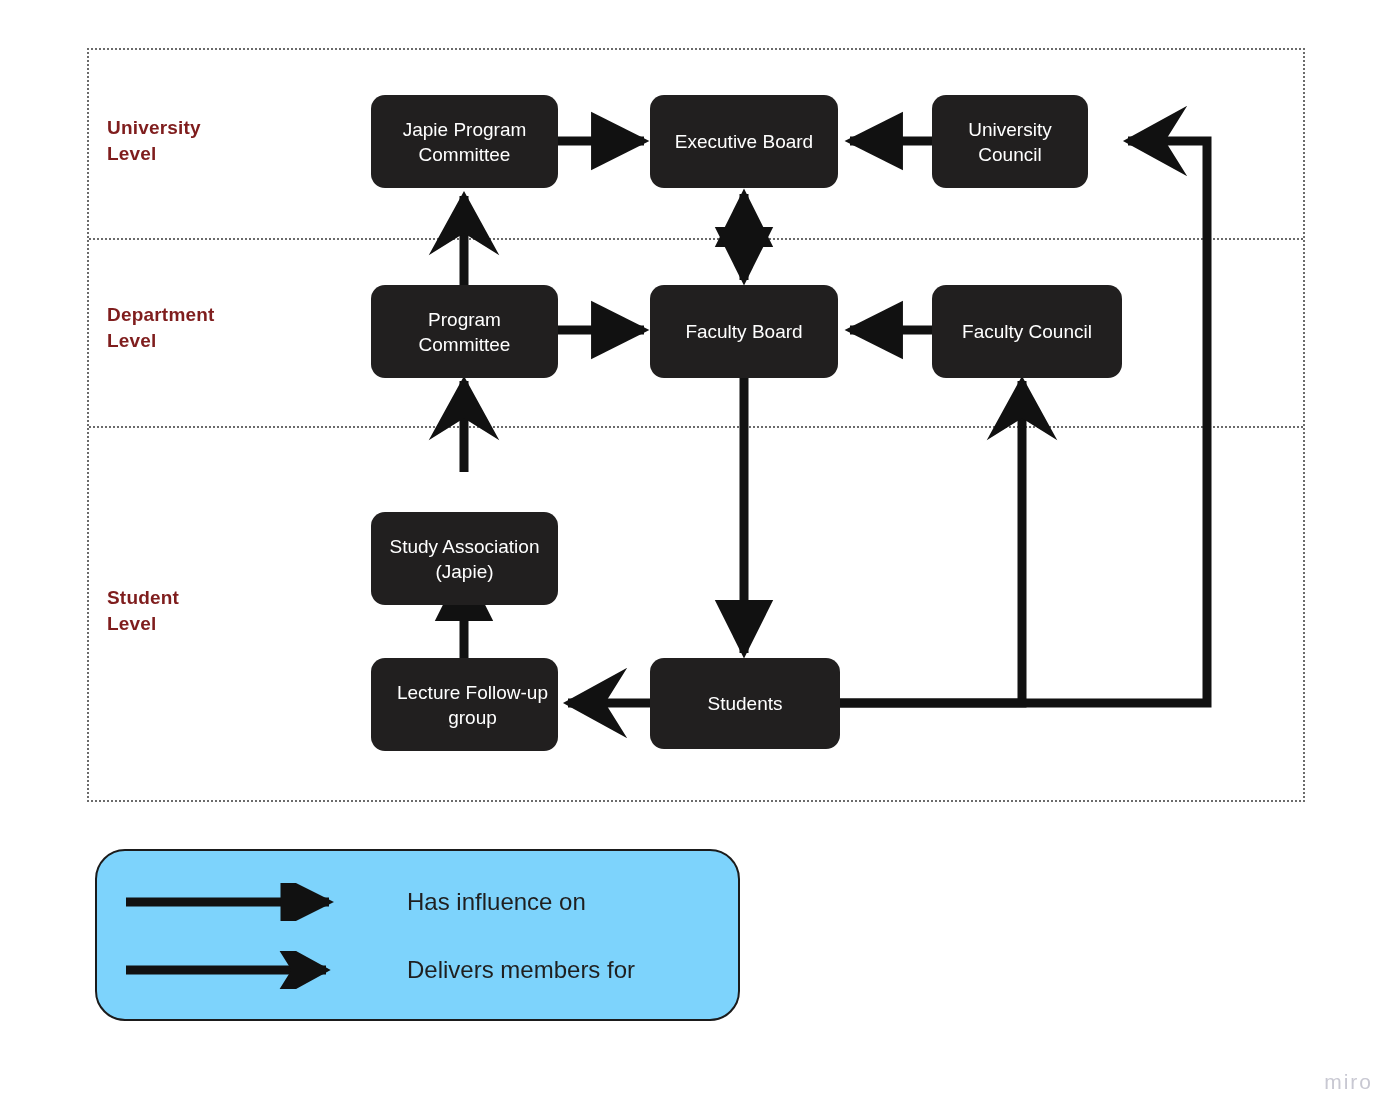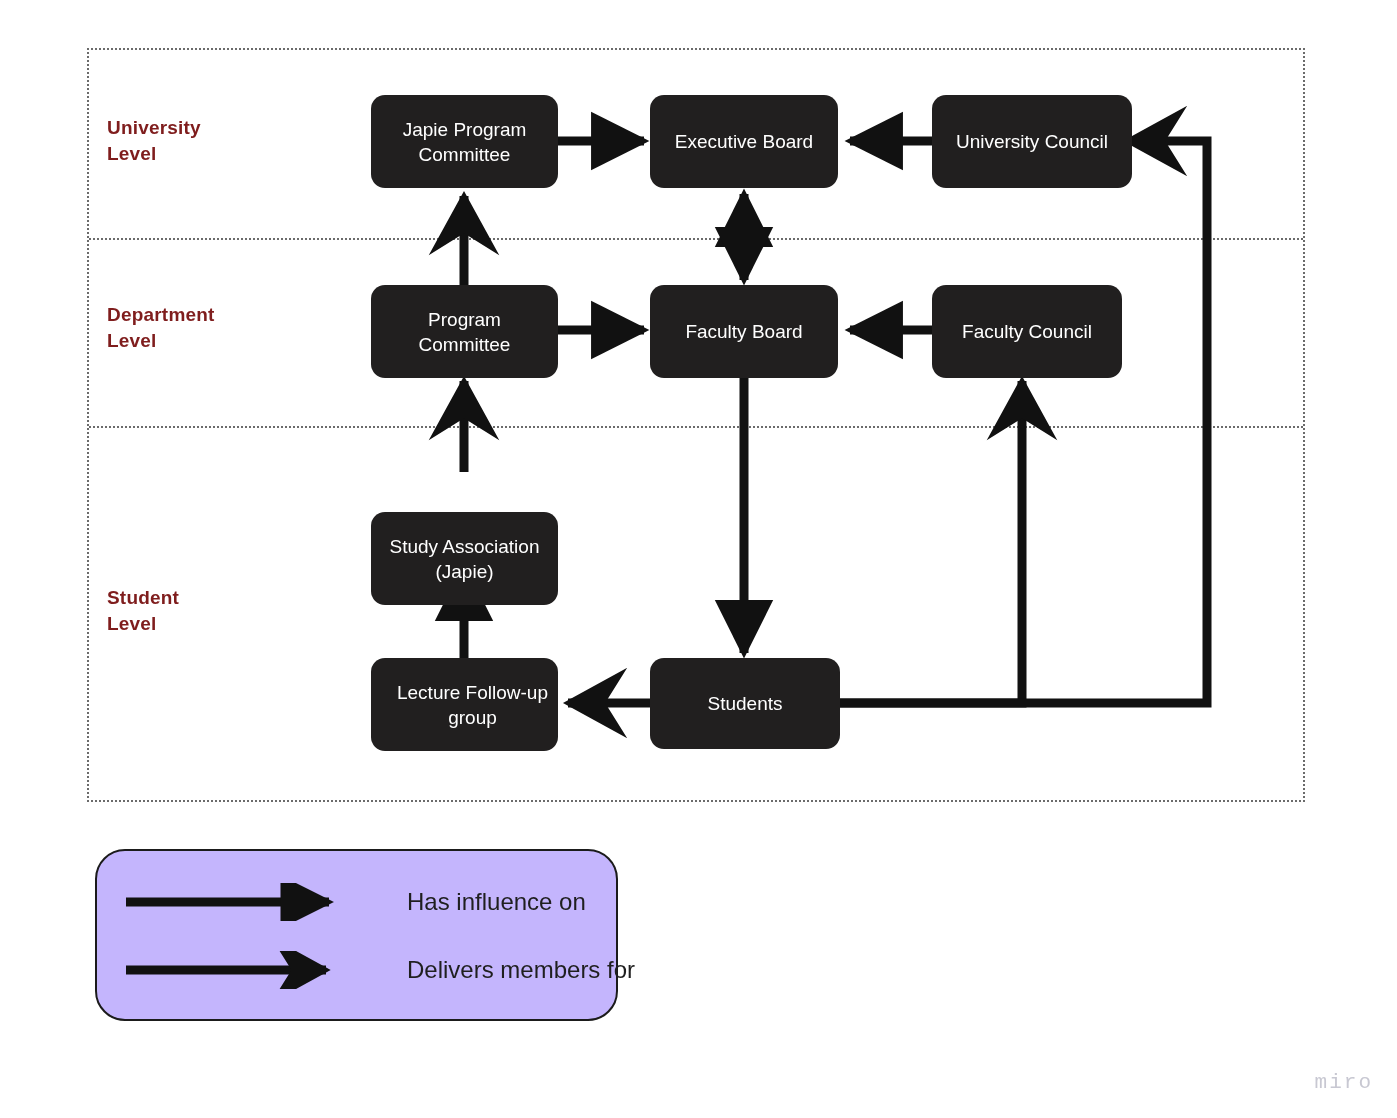--- a/index.html
+++ b/index.html
@@ -71,26 +71,26 @@
   }
   .node span {
     white-space: pre-line;
     display: block;
   }
   
   .legend {
     position: absolute;
     left: 95px;
     top: 849px;
-    width: 523px;
+    width: 645px;
     height: 172px;
     border: 2.5px solid #1b1b1b;
     border-radius: 30px;
     box-sizing: border-box;
-    background: #c4b5fd;
+    background: #7dd3fc;
   }
   .legend-row {
     position: absolute;
     display: flex;
     align-items: center;
   }
   .legend-text {
     font-size: 24px;
     color: #1f1f1f;
     margin-left: 48px;
@@ -100,21 +100,21 @@
     display: block;
   }
   
   .watermark {
     position: absolute;
     right: 24px;
     bottom: 24px;
     font-size: 21px;
     color: #c8c8d2;
     letter-spacing: 2px;
-    font-family: Liberation Mono, monospace;
+    font-family: Liberation Sans, sans-serif;
   }
 </style>
 </head>
 <body>
 
 <div id="stage">
 
   <div class="level-container">
     <div class="level-divider" style="top:188px;"></div>
     <div class="level-divider" style="top:376px;"></div>
@@ -169,21 +169,21 @@
 
   <div class="node" style="left:371px; top:95px; width:187px; height:93px;">
     <span>Japie Program
 Committee</span>
   </div>
 
   <div class="node" style="left:650px; top:95px; width:188px; height:93px;">
     <span>Executive Board</span>
   </div>
 
-  <div class="node" style="left:932px; top:95px; width:200px; height:93px;">
+  <div class="node" style="left:932px; top:95px; width:156px; height:93px;">
     <span>University Council</span>
   </div>
 
   <div class="node" style="left:371px; top:285px; width:187px; height:93px;">
     <span>Program
 Committee</span>
   </div>
 
   <div class="node" style="left:650px; top:285px; width:188px; height:93px;">
     <span>Faculty Board</span>

